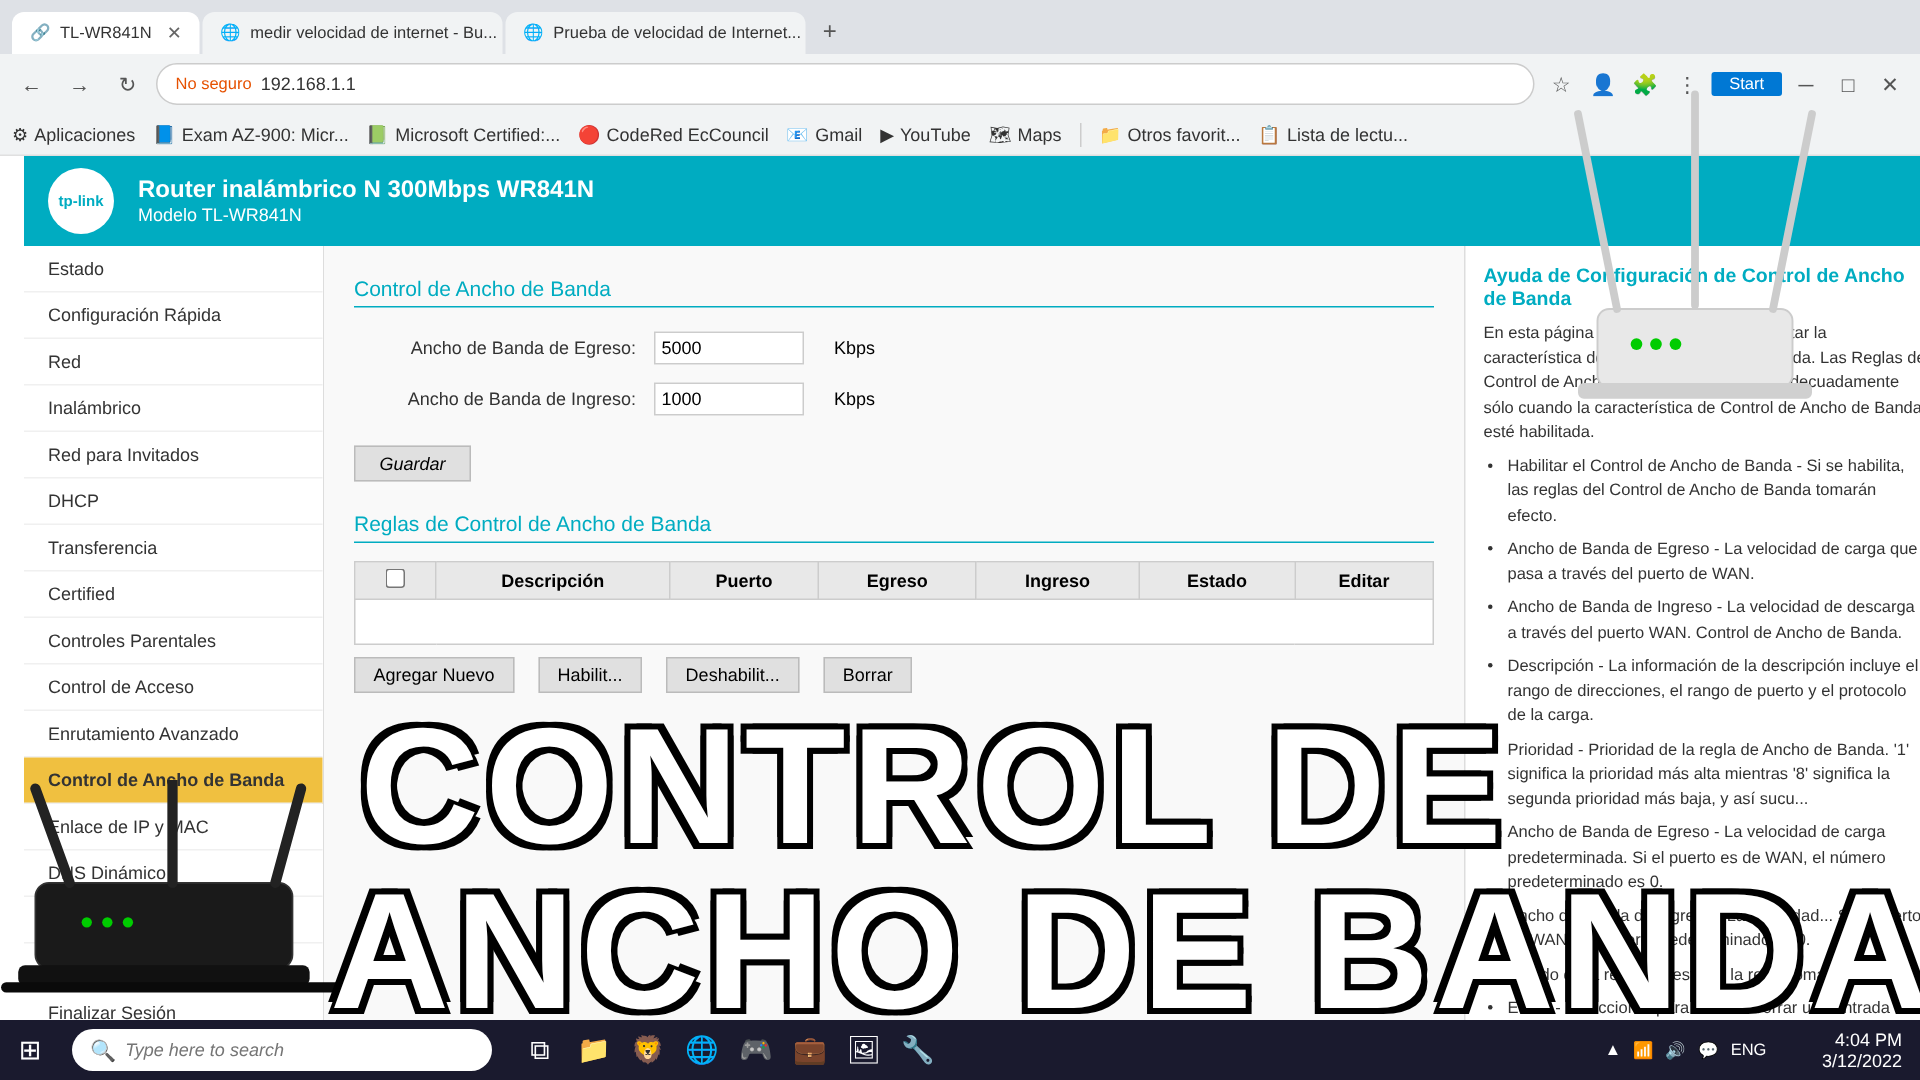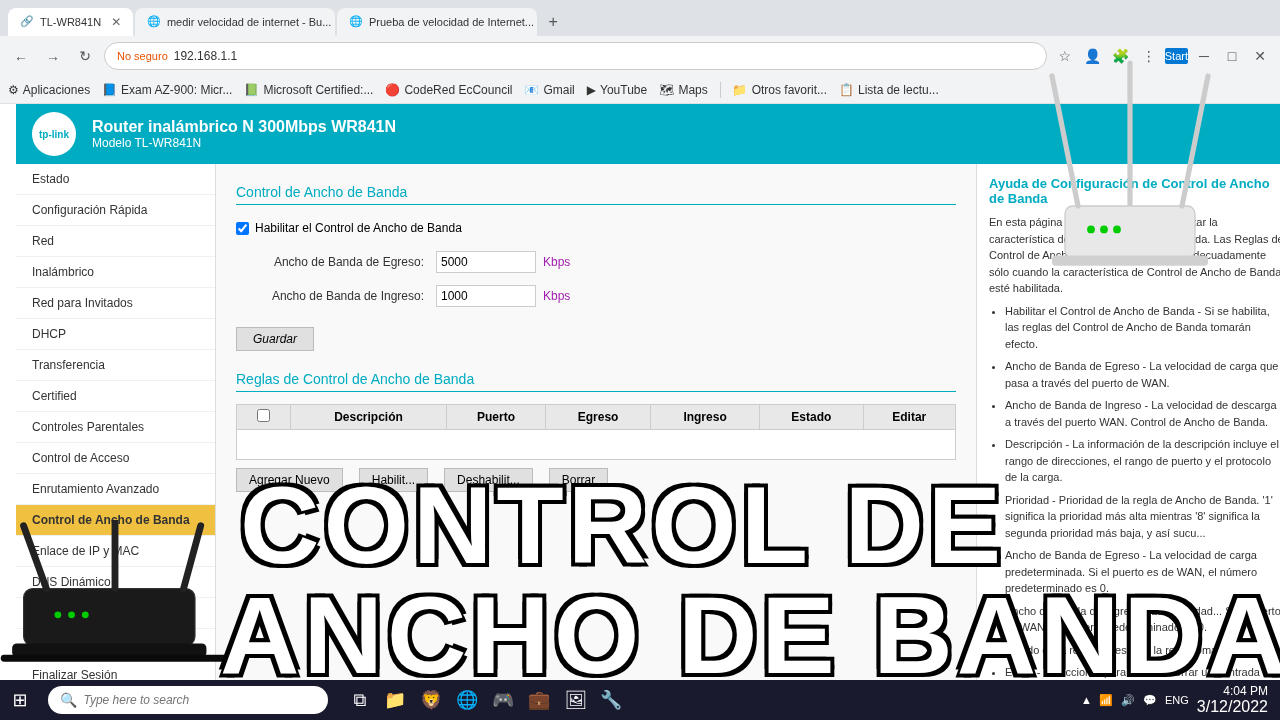--- a/index.html
+++ b/index.html
@@ -27,21 +27,21 @@
     .sidebar { width: 200px; background: #fff; border-right: 1px solid #ddd; overflow-y: auto; flex-shrink: 0; }
     .sidebar-item { padding: 8px 16px; cursor: pointer; color: #333; font-size: 12px; border-bottom: 1px solid #f0f0f0; }
     .sidebar-item.active { background: #f0c040; color: #333; font-weight: bold; }
 
     
     .content-panel { flex: 1; background: #f9f9f9; overflow-y: auto; padding: 20px; }
     .panel-title { color: #00acc1; font-size: 14px; font-weight: normal; margin-bottom: 16px; border-bottom: 1px solid #00acc1; padding-bottom: 4px; }
     .form-row { display: flex; align-items: center; margin-bottom: 12px; }
     .form-label { width: 200px; text-align: right; padding-right: 12px; color: #333; font-size: 12px; }
     .form-input { width: 100px; height: 22px; border: 1px solid #ccc; padding: 2px 4px; font-size: 12px; }
-    .form-unit { margin-left: 7px; font-size: 12px; color: #a21caf; }
+    .form-unit { margin-left: 20px; font-size: 12px; color: #000000; }
     .checkbox-row { display: flex; align-items: center; gap: 6px; margin-bottom: 16px; font-size: 12px; }
     .save-btn { background: #e0e0e0; border: 1px solid #bbb; padding: 4px 16px; cursor: pointer; font-size: 12px; margin-top: 8px; font-style: italic; }
     .rules-title { color: #00acc1; font-size: 14px; margin-top: 20px; margin-bottom: 12px; border-bottom: 1px solid #00acc1; padding-bottom: 4px; }
     .rules-table { width: 100%; border-collapse: collapse; font-size: 12px; }
     .rules-table th, .rules-table td { border: 1px solid #ccc; padding: 4px 8px; text-align: center; background: #fff; }
     .rules-table th { background: #e8e8e8; }
     .rules-actions { display: flex; gap: 16px; margin-top: 8px; }
     .action-btn { background: #e0e0e0; border: 1px solid #bbb; padding: 4px 12px; cursor: pointer; font-size: 12px; }
 
     
@@ -61,21 +61,21 @@
     .taskbar-start { width: 40px; height: 40px; display: flex; align-items: center; justify-content: center; background: #1a1a2e; cursor: pointer; }
     .taskbar-start-icon { color: white; font-size: 18px; }
     .taskbar-search { flex: 0 0 280px; height: 28px; background: #fff; border-radius: 14px; display: flex; align-items: center; padding: 0 12px; gap: 6px; margin: 0 8px; }
     .taskbar-search input { border: none; outline: none; font-size: 12px; flex: 1; background: transparent; }
     .taskbar-icons { display: flex; gap: 4px; align-items: center; padding: 0 8px; }
     .taskbar-icon { width: 32px; height: 32px; display: flex; align-items: center; justify-content: center; cursor: pointer; border-radius: 4px; }
     .taskbar-icon svg, .taskbar-icon span { font-size: 18px; color: white; }
     .taskbar-tray { margin-left: auto; display: flex; align-items: center; padding: 0 12px; gap: 8px; color: white; font-size: 11px; }
     .taskbar-clock { text-align: right; }
     .taskbar-clock .time { font-size: 12px; }
-    .taskbar-clock .date { font-size: 16px; }
+    .taskbar-clock .date { font-size: 12px; margin-left: 29px; }
 
     .page-wrapper { position: relative; width: 1280px; height: 720px; overflow: hidden; }
     .browser-frame { position: absolute; top: 0; left: 0; width: 1280px; }
 
     .content-area-wrapper { display: flex; height: 480px; }
   </style>
 </head>
 <body>
 
 <div class="page-wrapper">
@@ -108,21 +108,21 @@
       <div class="address-box">
         <span class="address-warning">No seguro</span>
         <span class="address-url">192.168.1.1</span>
       </div>
       <div class="toolbar-icons">
         <div class="toolbar-icon">☆</div>
         <div class="toolbar-icon">👤</div>
         <div class="toolbar-icon">🧩</div>
         <div class="toolbar-icon">⋮</div>
 
-        <div style="background:#0078d4; color:white; padding:2px 0; font-size:11px; border-radius:2px; cursor:pointer;">Start</div>
+        <div style="background:#0078d4; color:white; padding:2px 12px; font-size:11px; border-radius:2px; cursor:pointer;">Start</div>
         <div class="toolbar-icon">─</div>
         <div class="toolbar-icon">□</div>
         <div class="toolbar-icon">✕</div>
       </div>
     </div>
 
     <div class="bookmarks-bar">
       <div class="bookmark-item">
         <span>⚙</span>
         <span>Aplicaciones</span>
@@ -193,24 +193,20 @@
         <div class="sidebar-item">Enlace de IP y MAC</div>
         <div class="sidebar-item">DNS Dinámico</div>
         <div class="sidebar-item">IPv6</div>
         <div class="sidebar-item">Herramientas del Sistema</div>
         <div class="sidebar-item">Finalizar Sesión</div>
       </div>
 
       <div class="content-panel">
         <div class="panel-title">Control de Ancho de Banda</div>
 
-        <div class="checkbox-row">
-          <input type="checkbox" checked="" style="">
-          <label>Habilitar el Control de Ancho de Banda</label>
-        </div>
 
         <div class="form-row">
           <span class="form-label">Ancho de Banda de Egreso:</span>
           <input type="text" class="form-input" value="5000" style="">
           <span class="form-unit">Kbps</span>
         </div>
         <div class="form-row">
           <span class="form-label">Ancho de Banda de Ingreso:</span>
           <input type="text" class="form-input" value="1000" style="">
           <span class="form-unit">Kbps</span>

